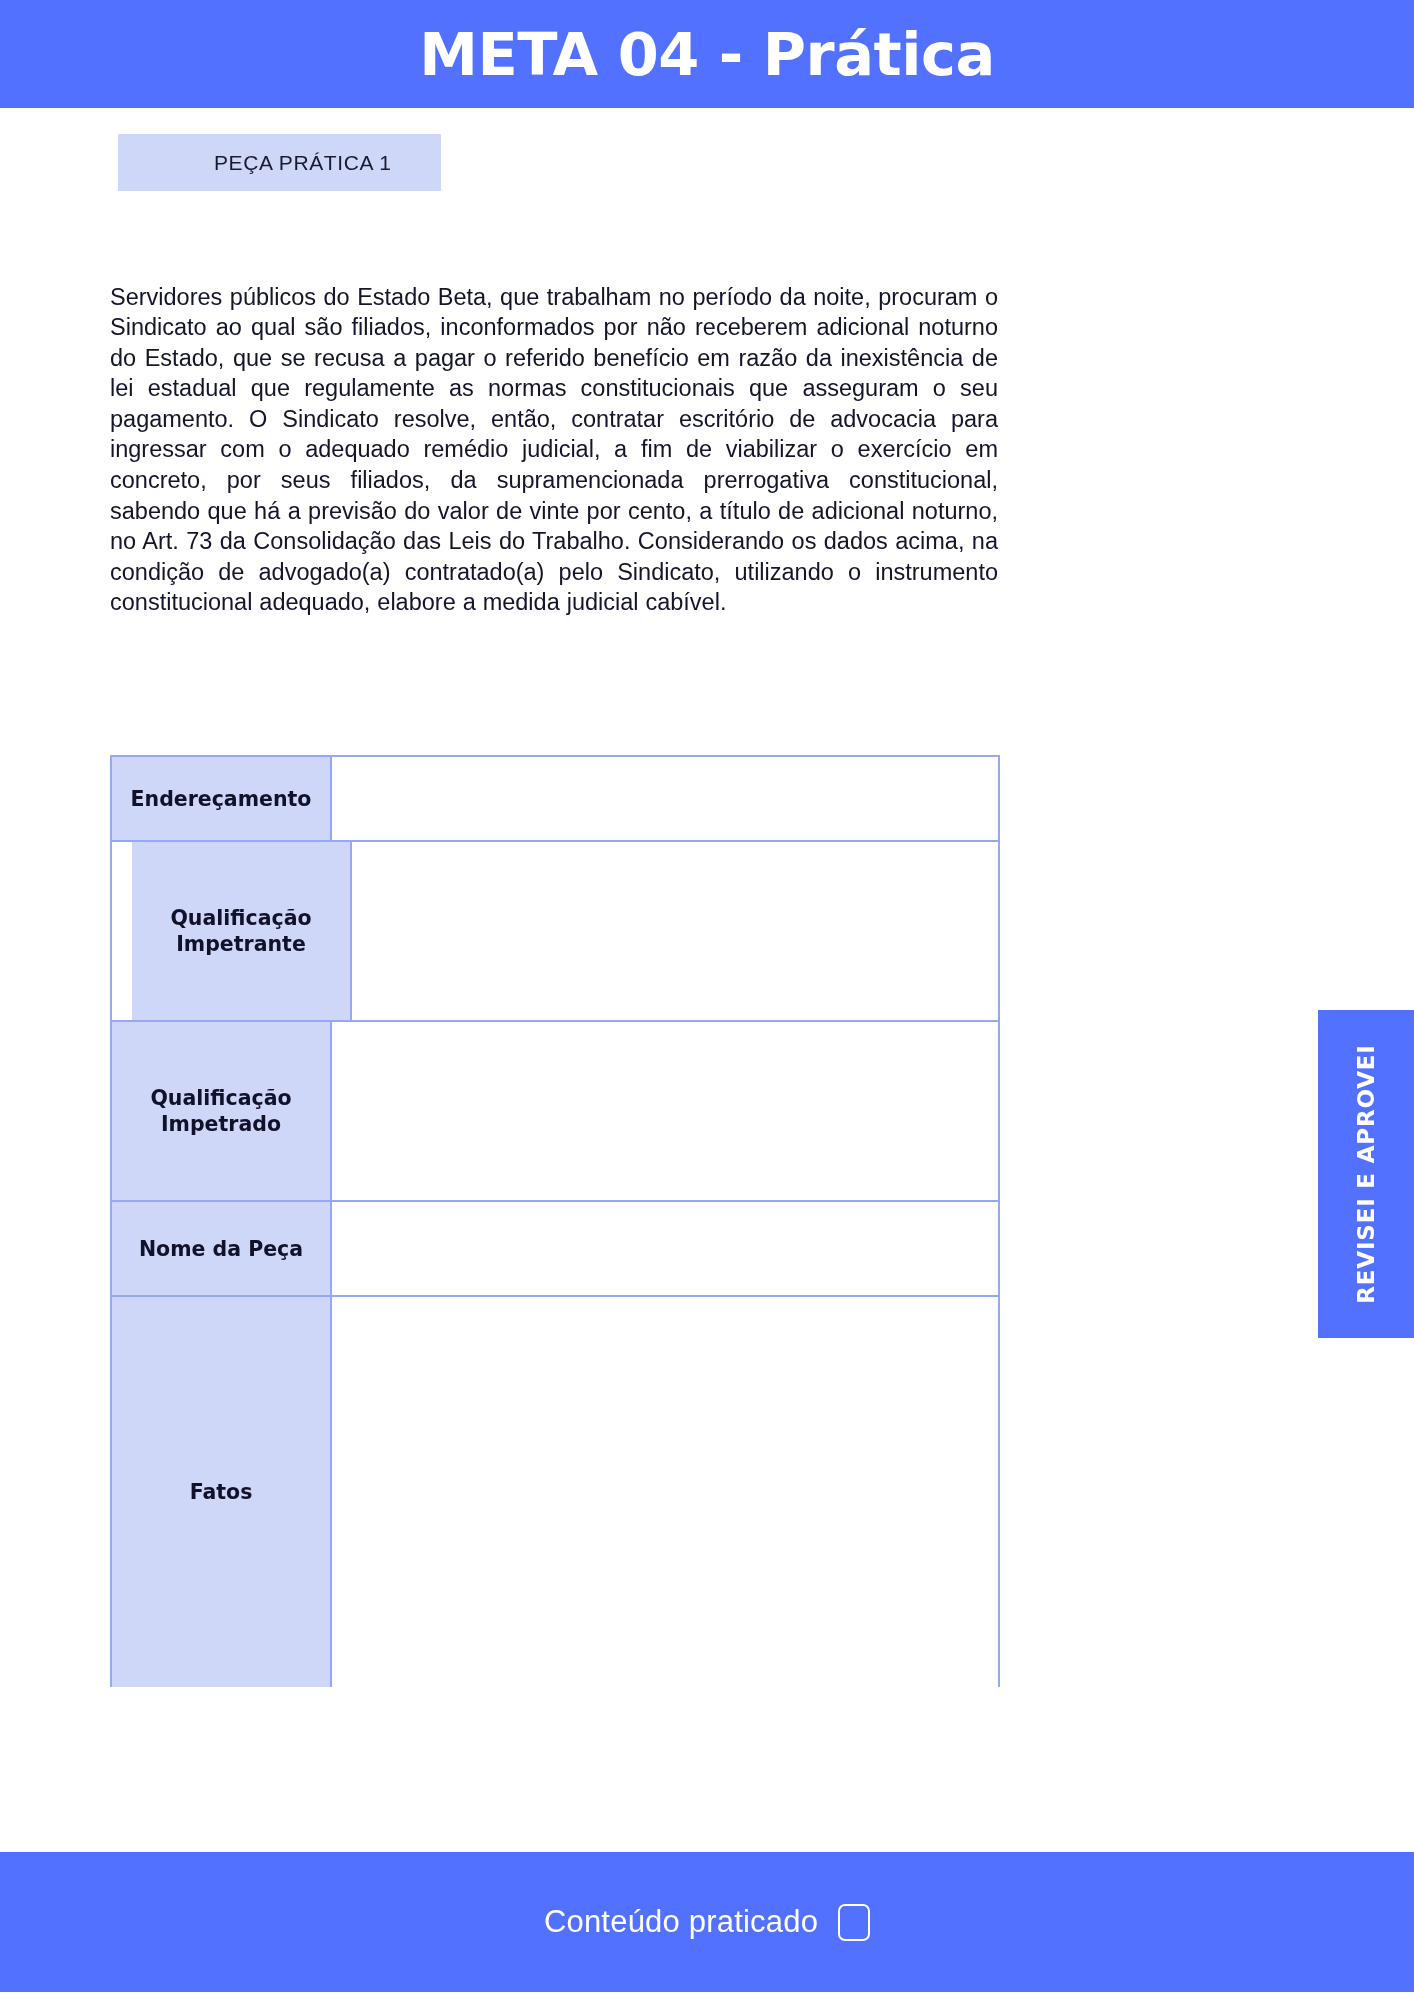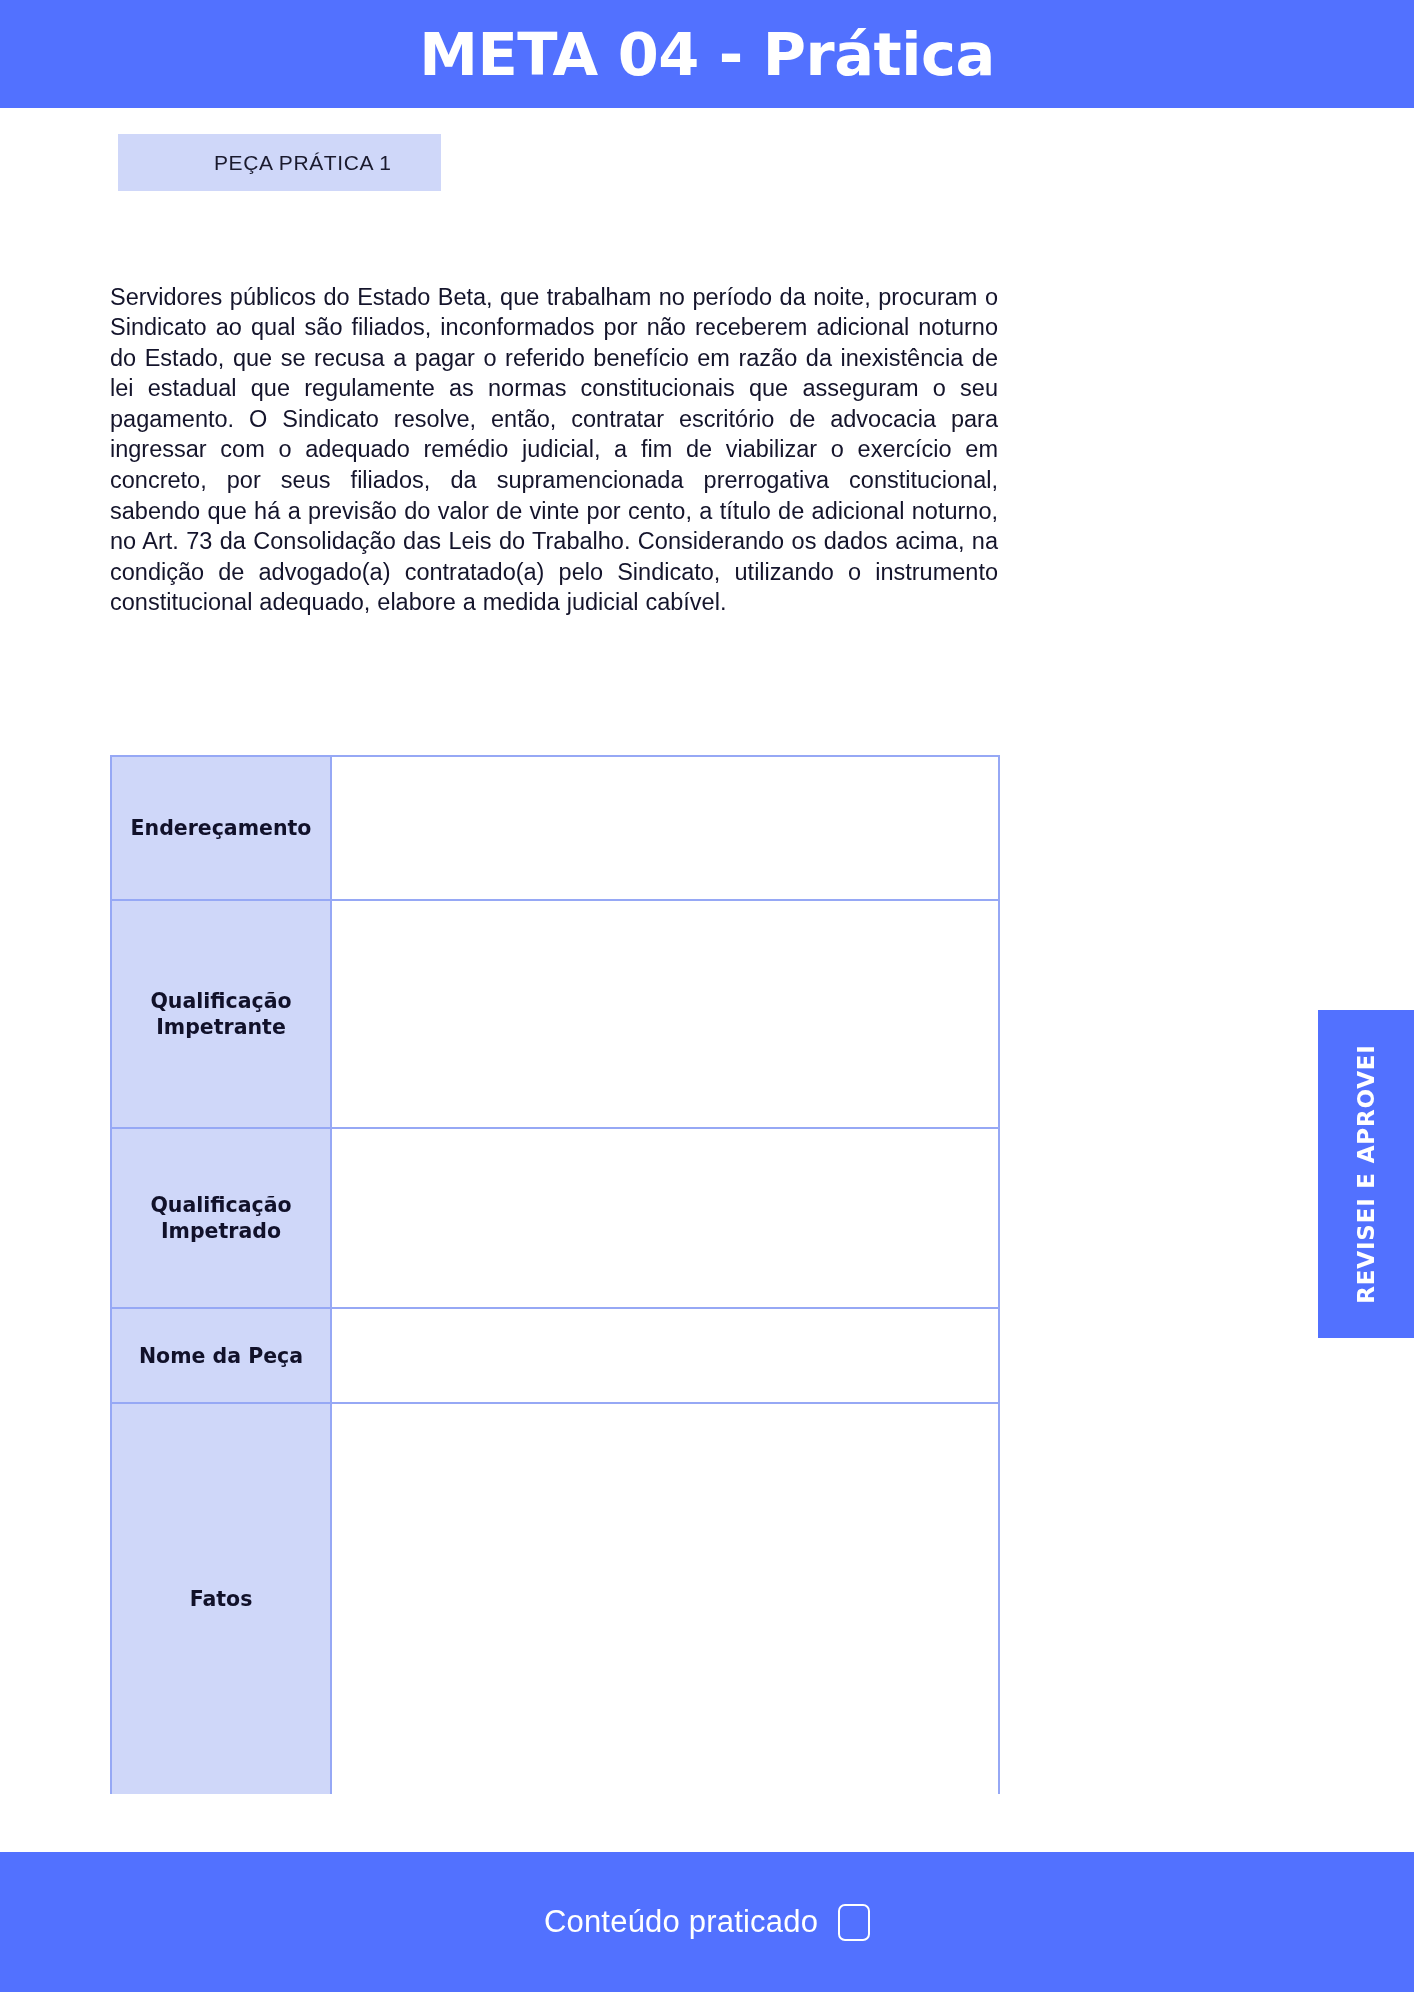--- a/index.html
+++ b/index.html
@@ -76,22 +76,22 @@
     color:#11112a;
     line-height:26px;
     font-family:"DejaVu Sans", sans-serif;
     padding:4px 6px;
   }
   .cell-input{
     flex:1;
     background:#ffffff;
     box-sizing:border-box;
   }
-  .r1{height:144px;}
-  .r2{height:228px;}
+  .r1{height:85px;}
+  .r2{height:180px;padding-left:20px;}
   .r3{height:95px;}
   .r4{height:180px;}
   .r5{height:390px;}
 
   
   .side-tab{
     position:absolute;left:1318px;top:1010px;
     width:96px;height:328px;
     background:#5271FF;
     display:flex;align-items:center;justify-content:center;

